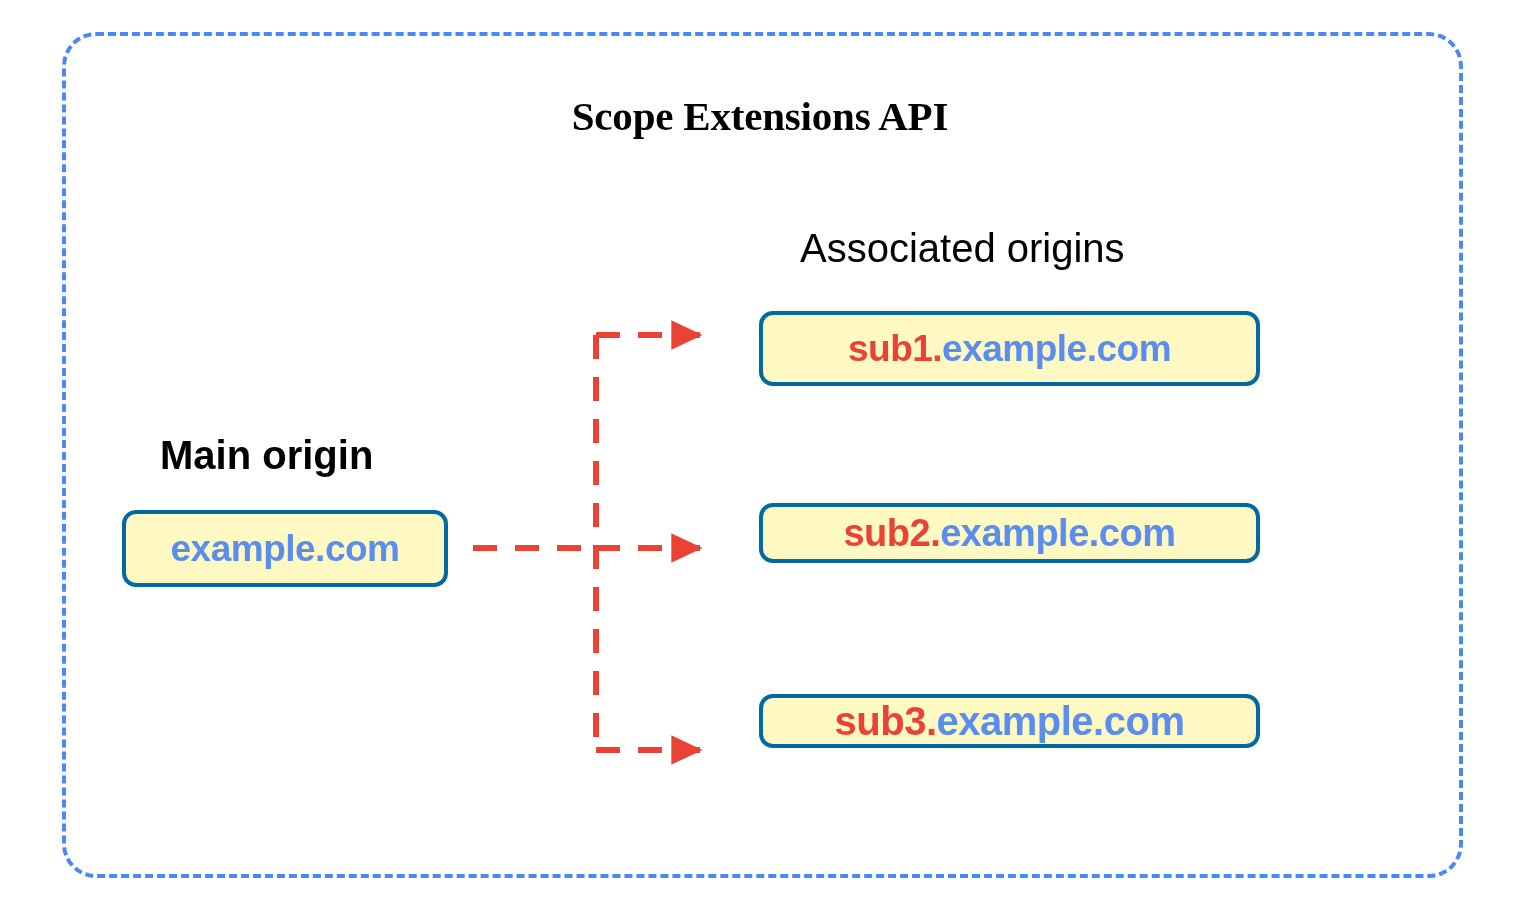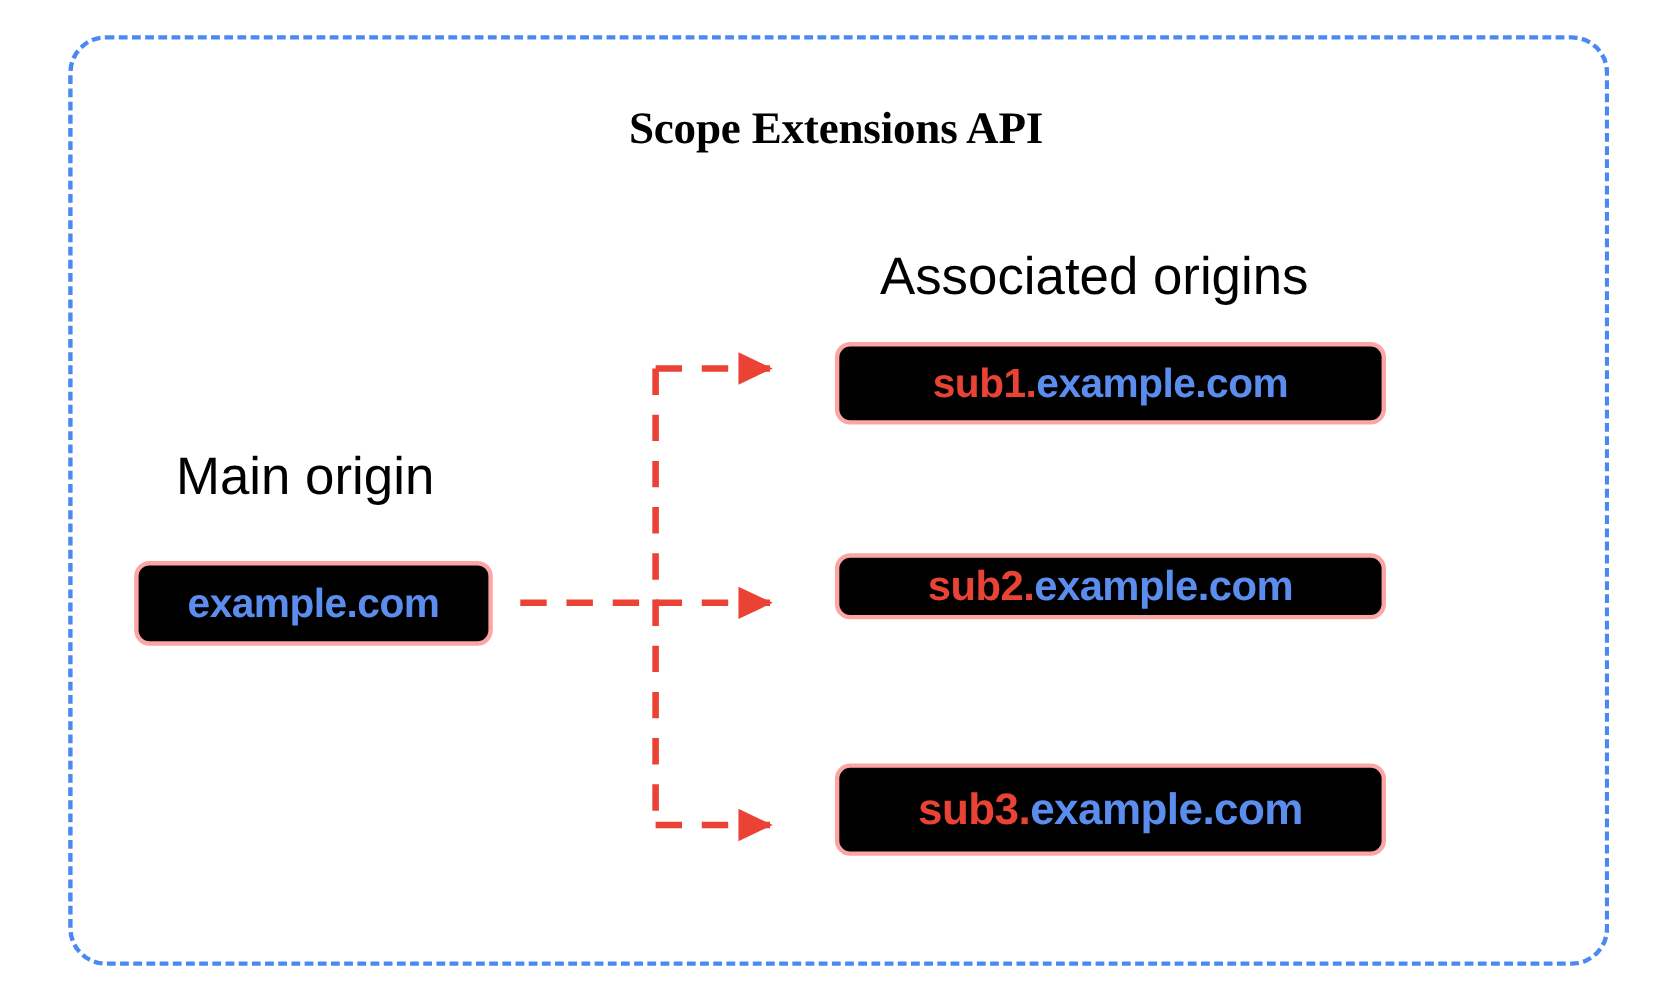--- a/index.html
+++ b/index.html
@@ -48,42 +48,43 @@
     font-weight: 700;
     color: #000000;
     letter-spacing: -0.2px;
     line-height: 1;
     font-family: Liberation Serif, serif;
   }
 
   
   .caption {
     position: absolute;
-    font-size: 48px;
+    font-size: 40px;
     font-weight: 400;
     color: #000000;
     line-height: 1;
     white-space: nowrap;
   }
   .caption-main-origin {
     left: 160px;
-    top: 410px;
+    top: 435px;
+    font-weight: bold;
   }
   .caption-associated {
     left: 800px;
     top: 228px;
   }
 
   
   .origin-box {
     position: absolute;
     box-sizing: border-box;
-    border: 4px solid #fca5a5;
+    border: 4px solid #0369a1;
     border-radius: 14px;
-    background: #000000;
+    background: #fef9c3;
     display: flex;
     align-items: center;
     justify-content: center;
     white-space: nowrap;
   }
   .origin-box .domain-text {
     font-weight: 700;
     letter-spacing: -0.5px;
   }
   .sub-part  { color: #EA4335; }
@@ -110,21 +111,21 @@
     top: 503px;
     width: 501px;
     height: 60px;
   }
   .box-sub2 .domain-text { font-size: 38px; }
 
   .box-sub3 {
     left: 759px;
     top: 694px;
     width: 501px;
-    height: 84px;
+    height: 54px;
   }
   .box-sub3 .domain-text { font-size: 40px; }
 
   
   .connectors {
     position: absolute;
     left: 0;
     top: 0;
     width: 1520px;
     height: 914px;

